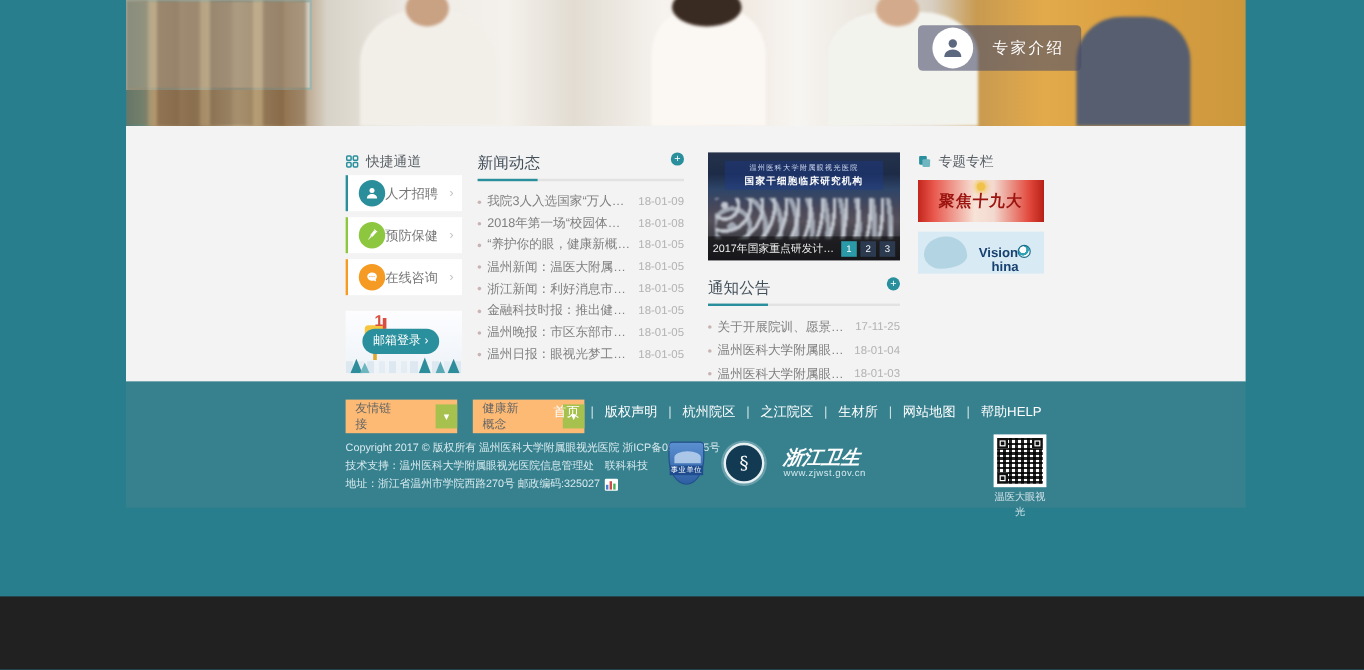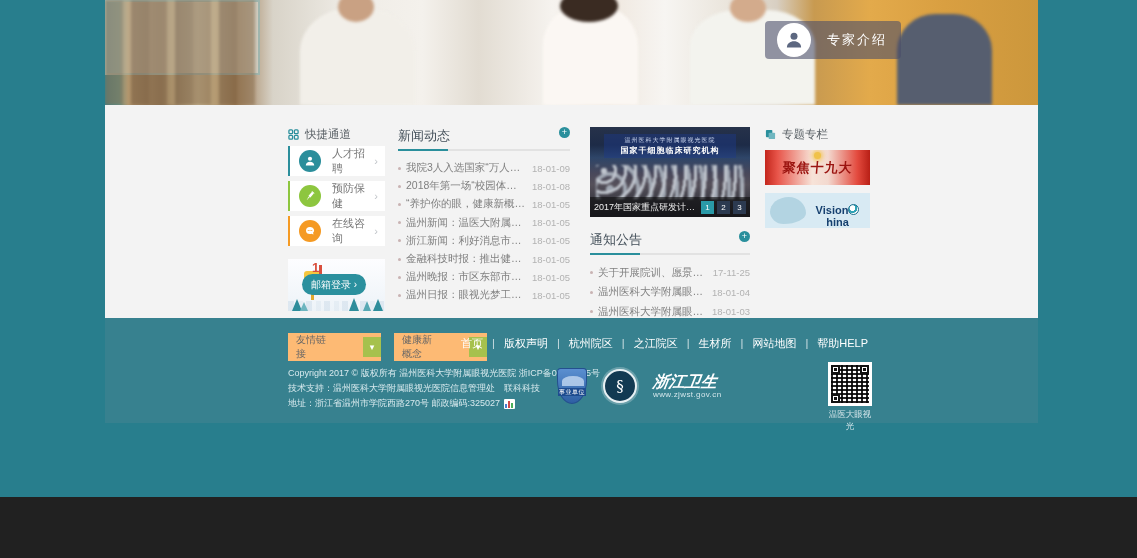--- a/index.html
+++ b/index.html
@@ -44,21 +44,21 @@
   .sec-head svg { margin-right:6px; flex:none; }
   .sec-head-label { font-size:11.5px; color:#5a6166; }
 
   .qcard { height:30px; background:#fff; border-left:2px solid #2B8E9B; display:flex;
     align-items:center; margin-top:5px; cursor:pointer; }
   .qcard:first-of-type { margin-top:8px; }
   .qc1 { border-left-color:#8DC63F; }
   .qc2 { border-left-color:#F59A23; }
   .qcircle { width:22px; height:22px; border-radius:50%; margin-left:9px; flex:none;
     display:flex; align-items:center; justify-content:center; }
-  .qlabel { flex:1; font-size:11px; color:#777; margin-left:11px; }
+  .qlabel { flex:1; font-size:11px; color:#777; }
   .qchev { color:#c0c4c8; font-size:11px; margin-right:7px; }
 
   .mailbox { position:relative; margin-top:13px; height:52px; overflow:hidden; cursor:pointer;
     background:linear-gradient(180deg,#fdfdff,#edf3f8); }
   .tree { position:absolute; bottom:0; width:0; height:0; border-style:solid; }
   .t1 { left:4px;  border-width:0 5px 12px 5px; border-color:transparent transparent #2e8d9b transparent; }
   .t2 { left:12px; border-width:0 4px 9px 4px;  border-color:transparent transparent #6db5bf transparent; }
   .t3 { right:26px;border-width:0 5px 13px 5px; border-color:transparent transparent #2e8d9b transparent; }
   .t4 { right:14px;border-width:0 4px 10px 4px; border-color:transparent transparent #58a9b4 transparent; }
   .t5 { right:2px; border-width:0 5px 12px 5px; border-color:transparent transparent #2e8d9b transparent; }

